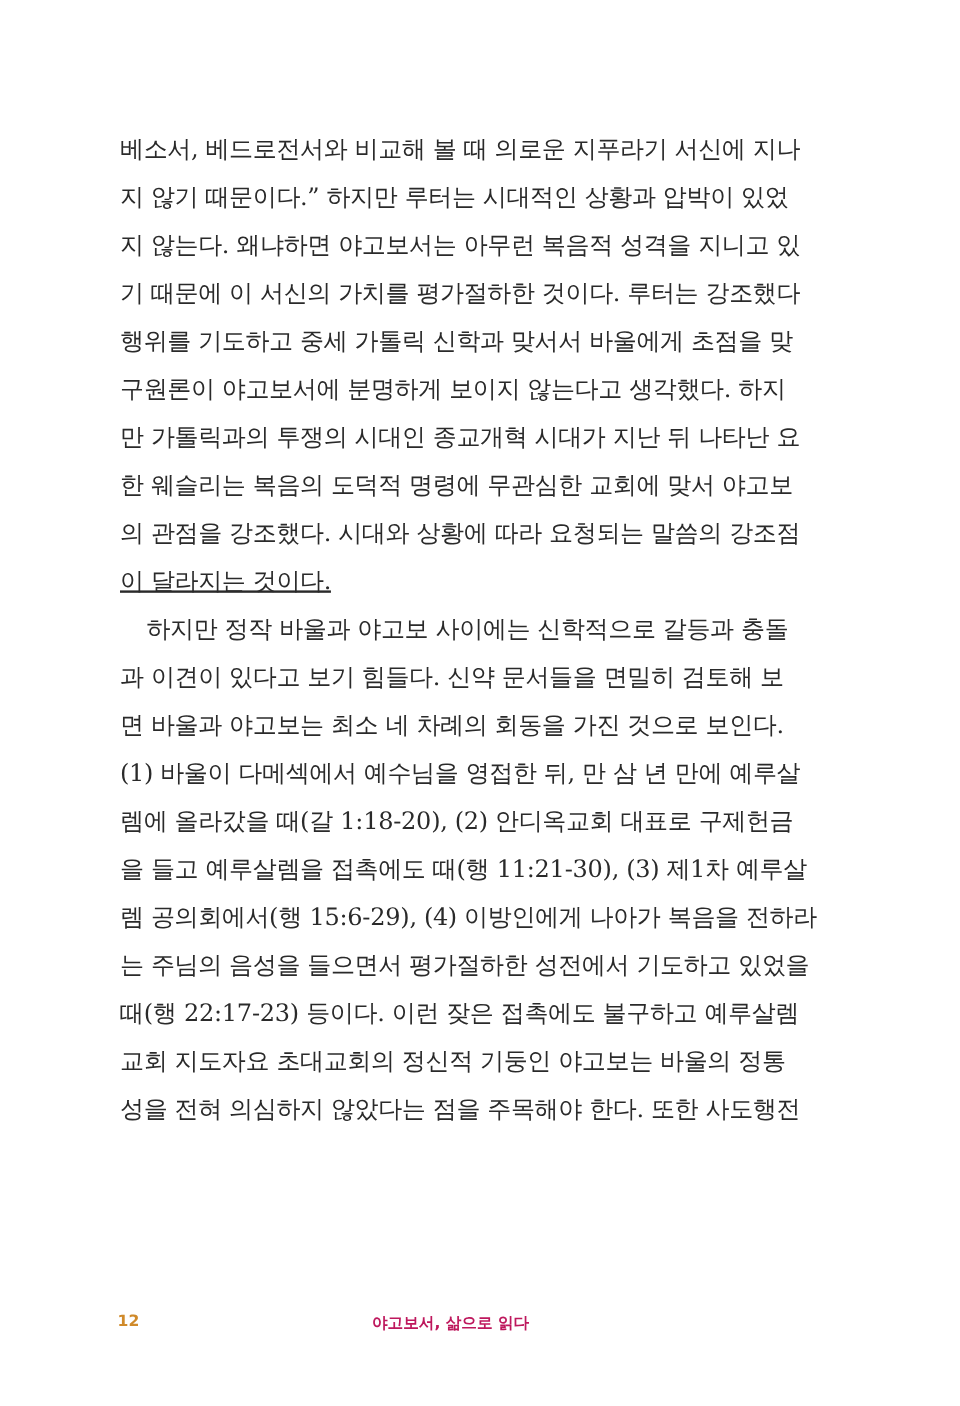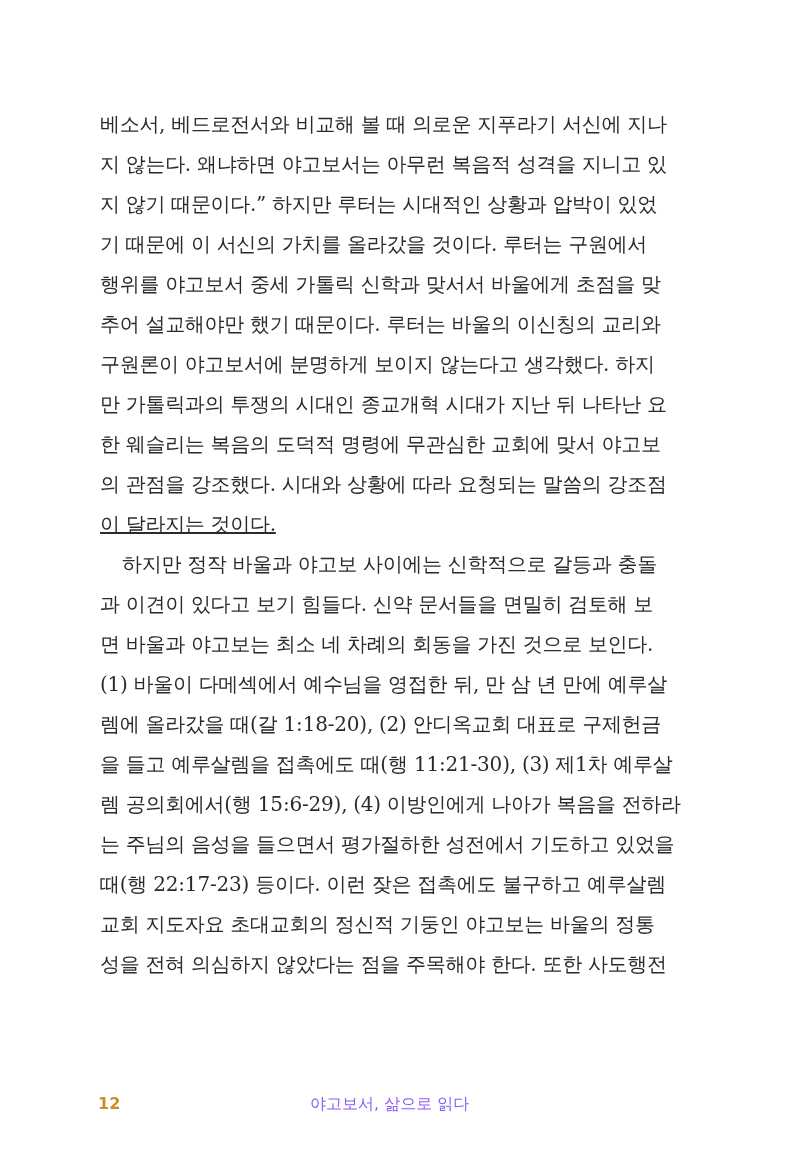--- a/index.html
+++ b/index.html
@@ -51,50 +51,50 @@
     font-size: 20px;
     letter-spacing: -0.2px;
   }
   .footer {
     position: absolute;
     top: 1082px;
     left: 0;
     width: 800px;
     height: 24px;
     font-family: "DejaVu Sans", "Liberation Sans", sans-serif;
-    font-size: 16px;
+    font-size: 13px;
   }
   .page-number {
     position: absolute;
     left: 98px;
     top: 0;
     color: #d08a2a;
     font-weight: bold;
   }
   .running-title {
     position: absolute;
     left: 310px;
     top: 0;
-    color: #8b5cf6;
+    color: #be185d;
+    font-weight: bold;
   }
 </style>
 </head>
 <body>
 
 <div class="page">
 
   <div class="body-text">
 
     <div>
       <span class="line">베소서, 베드로전서와 비교해 볼 때 의로운 지푸라기 서신에 지나</span>
+      <span class="line">지 않기 때문이다.” 하지만 루터는 시대적인 상황과 압박이 있었</span>
       <span class="line">지 않는다. 왜냐하면 야고보서는 아무런 복음적 성격을 지니고 있</span>
-      <span class="line">지 않기 때문이다.” 하지만 루터는 시대적인 상황과 압박이 있었</span>
-      <span class="line">기 때문에 이 서신의 가치를 올라갔을 것이다. 루터는 구원에서</span>
-      <span class="line">행위를 야고보서 중세 가톨릭 신학과 맞서서 바울에게 초점을 맞</span>
-      <span class="line">추어 설교해야만 했기 때문이다. 루터는 바울의 이신칭의 교리와</span>
+      <span class="line">기 때문에 이 서신의 가치를 평가절하한 것이다. 루터는 강조했다</span>
+      <span class="line">행위를 기도하고 중세 가톨릭 신학과 맞서서 바울에게 초점을 맞</span>
       <span class="line">구원론이 야고보서에 분명하게 보이지 않는다고 생각했다. 하지</span>
       <span class="line">만 가톨릭과의 투쟁의 시대인 종교개혁 시대가 지난 뒤 나타난 요</span>
       <span class="line">한 웨슬리는 복음의 도덕적 명령에 무관심한 교회에 맞서 야고보</span>
       <span class="line">의 관점을 강조했다. 시대와 상황에 따라 요청되는 말씀의 강조점</span>
       <span class="line last">이 달라지는 것이다.</span>
     </div>
 
     <div>
       <span class="line indent">하지만 정작 바울과 야고보 사이에는 신학적으로 갈등과 충돌</span>
       <span class="line">과 이견이 있다고 보기 힘들다. 신약 문서들을 면밀히 검토해 보</span>

